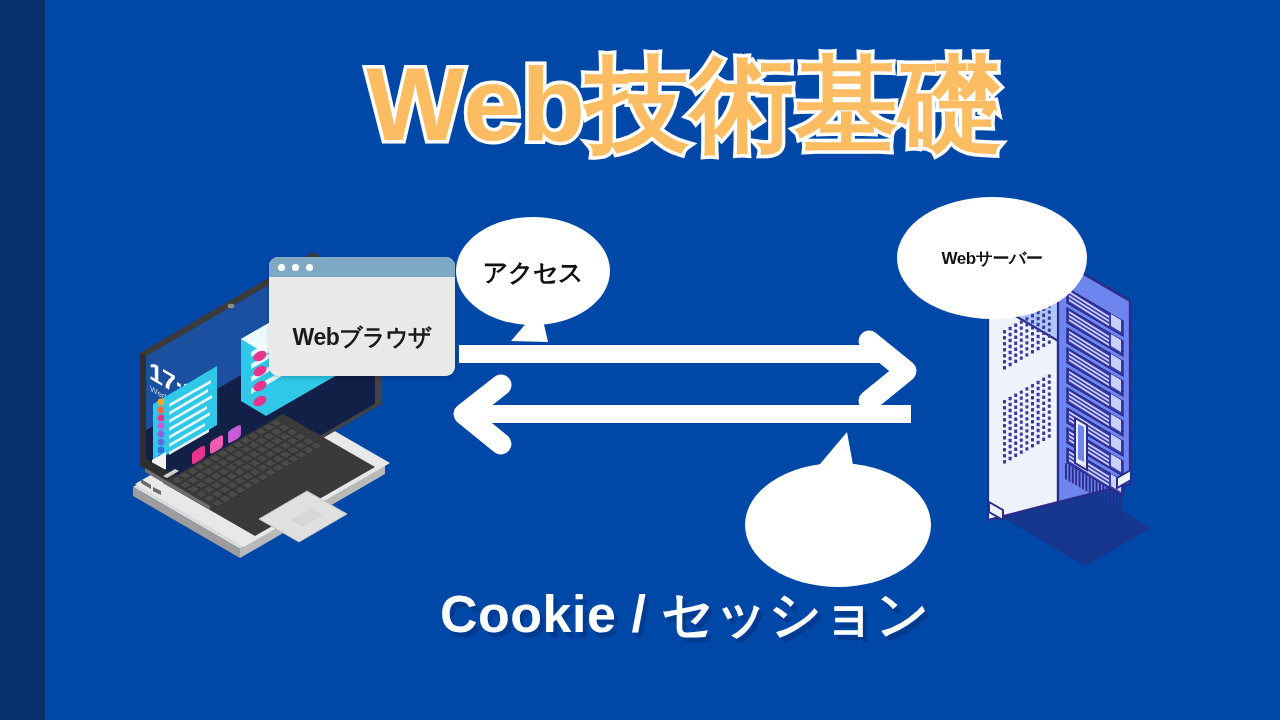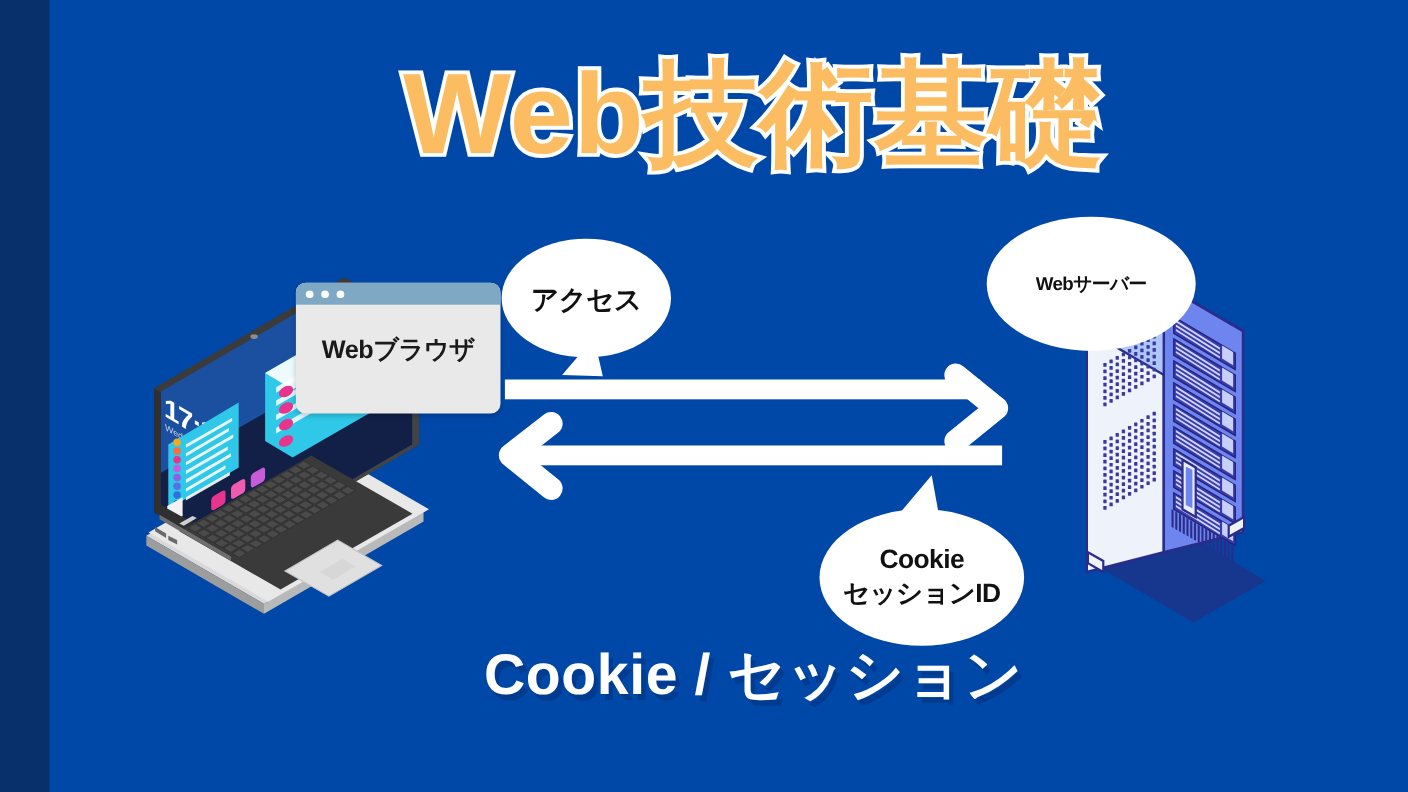--- a/index.html
+++ b/index.html
@@ -84,21 +84,21 @@
   }
   #browser-card .dot {
     width: 7px;
     height: 7px;
     border-radius: 50%;
     background: #ffffff;
   }
   #browser-card .cardlabel {
     position: absolute;
     left: 0;
-    top: 4px;
+    top: 24px;
     width: 186px;
     height: 112px;
     display: flex;
     align-items: center;
     justify-content: center;
     font-size: 23px;
     font-weight: 700;
     color: #1a1a1a;
     letter-spacing: -0.5px;
   }
@@ -653,20 +653,16 @@
   </svg>
 
   <div class="bubble-text" id="bubble-access-text">
     <span>アクセス</span>
   </div>
 
   <div class="bubble-text" id="bubble-server-text">
     <span>Webサーバー</span>
   </div>
 
-  <div class="bubble-text" id="bubble-cookie-text">
-    <span>Cookie</span>
-    <span>セッションID</span>
-  </div>
 
   <div id="caption">Cookie / セッション</div>
 
 </div>
 
 </body></html>

